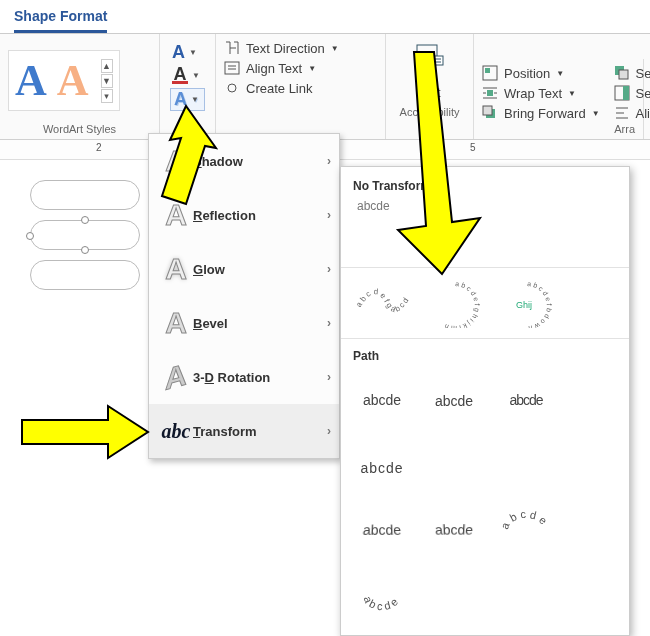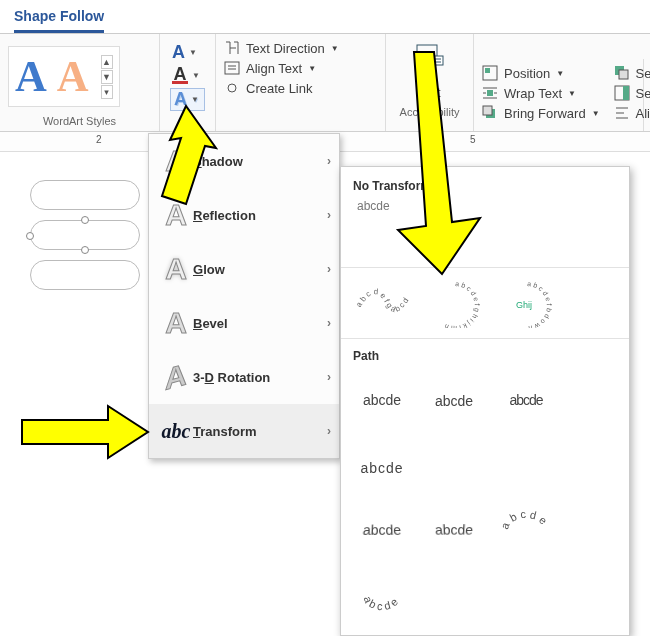--- a/index.html
+++ b/index.html
@@ -64,21 +64,21 @@
   .tg-cell { width:54px; height:50px; display:flex; align-items:center; justify-content:center; font-size:14px; color:#444; }
   .tg-cell.circle svg { display:block; }
 
   
   .overlay { position:absolute; inset:0; pointer-events:none; z-index:10;}
 </style>
 </head>
 <body>
 
 <div class="tab-strip">
-  <div class="tab">Shape Follow</div>
+  <div class="tab">Shape Format</div>
 </div>
 
 <div class="ribbon">
 
   <div class="group wordart">
     <div class="group-body">
       <div class="wa-gallery">
         <span class="wa-sample wa-blue">A</span>
         <span class="wa-sample wa-orange">A</span>
         <div class="wa-spin">
@@ -194,20 +194,21 @@
           <span>Sel</span>
         </div>
         <div class="rb">
           <svg width="16" height="16">
               <path d="M2 3h12M2 8h8M2 13h12" stroke="#555"></path>
             </svg>
           <span>Alig</span>
         </div>
       </div>
     </div>
+    <div class="group-label" style="text-align:right;">Arra</div>
   </div>
 </div>
 
 <div class="ruler">
   <span class="num" style="left:96px">2</span>
   <span class="num" style="left:470px">5</span>
 </div>
 
 <div class="canvas">
   <div style="position:relative;">

